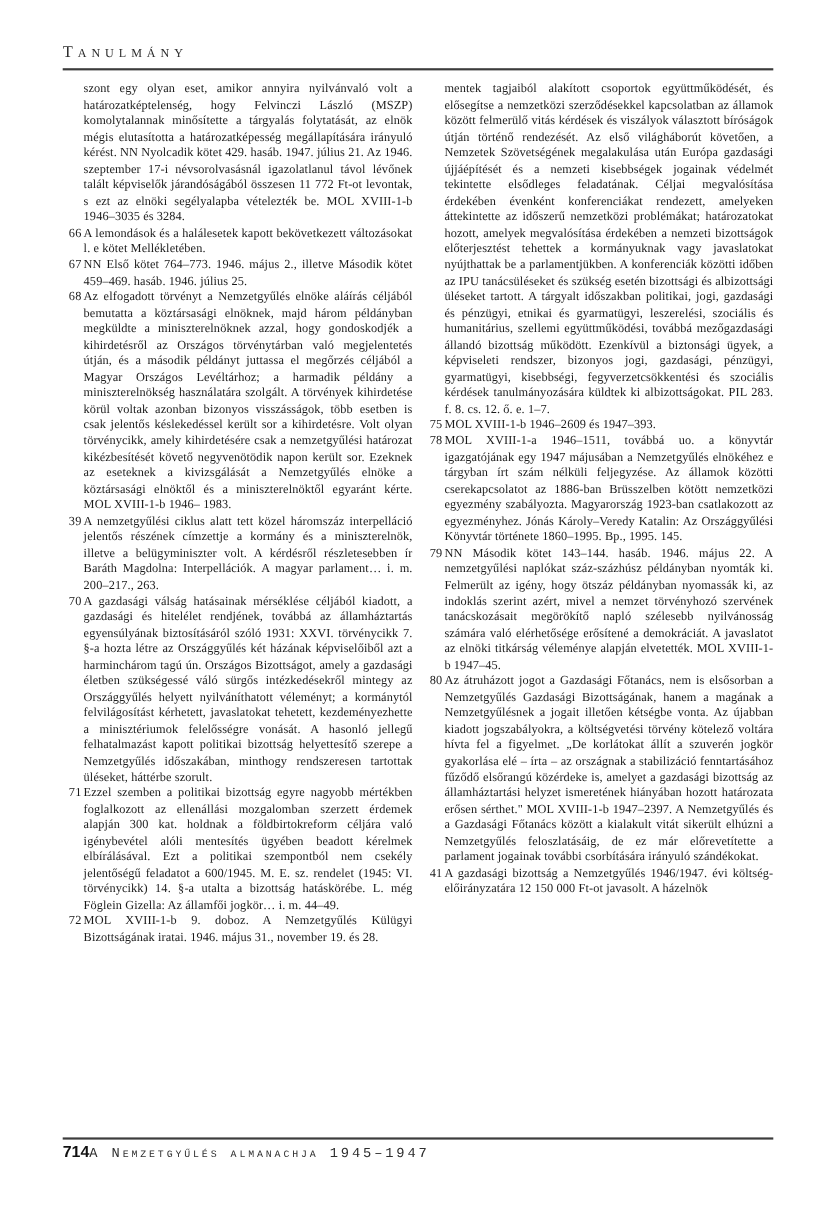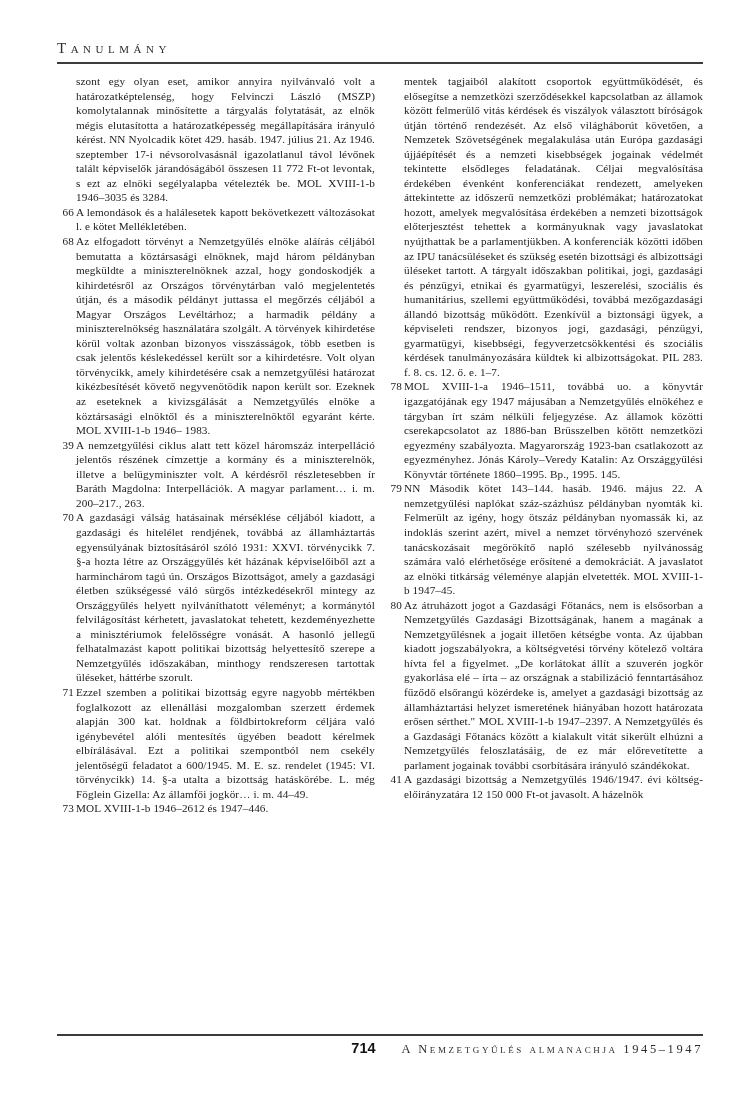--- a/index.html
+++ b/index.html
@@ -39,54 +39,56 @@
   .note-num{
     position:absolute;left:-19px;top:0;
     width:17px;text-align:right;
   }
   .footer-rule{
     position:absolute;left:57px;top:1034px;width:646px;height:1.5px;
     background:#3c3c3c;
   }
   .footer{
     position:absolute;left:57px;top:1040px;width:646px;
-    display:flex;justify-content:flex-end;align-items:baseline;
+    display:flex;justify-content:flex-start;align-items:baseline;
   }
   .page-number{
     font-family:"Liberation Sans","DejaVu Sans",sans-serif;
     font-weight:bold;font-size:14.5px;color:#111;
   }
   .footer-title{
-    font-family:Liberation Serif, serif;
+    font-family:Liberation Mono, monospace;
     font-variant:small-caps;
-    font-size:12.5px;letter-spacing:2.6px;color:#2e2e2e;margin-left:26px;
+    font-size:12.5px;letter-spacing:2.6px;color:#2e2e2e;
   }
 </style>
 </head>
 <body>
 
 <div class="page">
 
   <div class="running-head">Tanulmány</div>
   <div class="head-rule"></div>
 
   <div class="columns">
 
     <div class="col">
       <p class="cont">szont egy olyan eset, amikor annyira nyilvánvaló volt a határozatképtelenség, hogy Felvinczi László (MSZP) komolytalannak minősítette a tárgyalás folytatását, az elnök mégis elutasította a határozatképesség megállapítására irányuló kérést. NN Nyolcadik kötet 429. hasáb. 1947. július 21. Az 1946. szeptember 17-i névsorolvasásnál igazolatlanul távol lévőnek talált képviselők járandóságából összesen 11 772 Ft-ot levontak, s ezt az elnöki segélyalapba vételezték be. MOL XVIII-1-b 1946–3035 és 3284.</p>
       <div class="note"><span class="note-num">66</span><span>A lemondások és a halálesetek kapott bekövetkezett változásokat l. e kötet Mellékletében.</span></div>
+      <div class="note"><span class="note-num">67</span><span>NN Első kötet 764–773. 1946. május 2., illetve Második kötet 459–469. hasáb. 1946. július 25.</span></div>
       <div class="note"><span class="note-num">68</span><span>Az elfogadott törvényt a Nemzetgyűlés elnöke aláírás céljából bemutatta a köztársasági elnöknek, majd három példányban megküldte a miniszterelnöknek azzal, hogy gondoskodjék a kihirdetésről az Országos törvénytárban való megjelentetés útján, és a második példányt juttassa el megőrzés céljából a Magyar Országos Levéltárhoz; a harmadik példány a miniszterelnökség használatára szolgált. A törvények kihirdetése körül voltak azonban bizonyos visszásságok, több esetben is csak jelentős késlekedéssel került sor a kihirdetésre. Volt olyan törvénycikk, amely kihirdetésére csak a nemzetgyűlési határozat kikézbesítését követő negyvenötödik napon került sor. Ezeknek az eseteknek a kivizsgálását a Nemzetgyűlés elnöke a köztársasági elnöktől és a miniszterelnöktől egyaránt kérte. MOL XVIII-1-b 1946– 1983.</span></div>
       <div class="note"><span class="note-num">39</span><span>A nemzetgyűlési ciklus alatt tett közel háromszáz interpelláció jelentős részének címzettje a kormány és a miniszterelnök, illetve a belügyminiszter volt. A kérdésről részletesebben ír Baráth Magdolna: Interpellációk. A magyar parlament… i. m. 200–217., 263.</span></div>
       <div class="note"><span class="note-num">70</span><span>A gazdasági válság hatásainak mérséklése céljából kiadott, a gazdasági és hitelélet rendjének, továbbá az államháztartás egyensúlyának biztosításáról szóló 1931: XXVI. törvénycikk 7. §-a hozta létre az Országgyűlés két házának képviselőiből azt a harminchárom tagú ún. Országos Bizottságot, amely a gazdasági életben szükségessé váló sürgős intézkedésekről mintegy az Országgyűlés helyett nyilváníthatott véleményt; a kormánytól felvilágosítást kérhetett, javaslatokat tehetett, kezdeményezhette a minisztériumok felelősségre vonását. A hasonló jellegű felhatalmazást kapott politikai bizottság helyettesítő szerepe a Nemzetgyűlés időszakában, minthogy rendszeresen tartottak üléseket, háttérbe szorult.</span></div>
       <div class="note"><span class="note-num">71</span><span>Ezzel szemben a politikai bizottság egyre nagyobb mértékben foglalkozott az ellenállási mozgalomban szerzett érdemek alapján 300 kat. holdnak a földbirtokreform céljára való igénybevétel alóli mentesítés ügyében beadott kérelmek elbírálásával. Ezt a politikai szempontból nem csekély jelentőségű feladatot a 600/1945. M. E. sz. rendelet (1945: VI. törvénycikk) 14. §-a utalta a bizottság hatáskörébe. L. még Föglein Gizella: Az államfői jogkör… i. m. 44–49.</span></div>
-      <div class="note"><span class="note-num">73</span><span>MOL XVIII-1-b 1946–2612 és 1947–446.</span></div>
+      <div class="note"><span class="note-num">72</span><span>MOL XVIII-1-b 9. doboz. A Nemzetgyűlés Külügyi Bizottságának iratai. 1946. május 31., november 19. és 28.</span></div>
     </div>
 
     <div class="col">
       <p class="cont">mentek tagjaiból alakított csoportok együttműködését, és elősegítse a nemzetközi szerződésekkel kapcsolatban az államok között felmerülő vitás kérdések és viszályok választott bíróságok útján történő rendezését. Az első világháborút követően, a Nemzetek Szövetségének megalakulása után Európa gazdasági újjáépítését és a nemzeti kisebbségek jogainak védelmét tekintette elsődleges feladatának. Céljai megvalósítása érdekében évenként konferenciákat rendezett, amelyeken áttekintette az időszerű nemzetközi problémákat; határozatokat hozott, amelyek megvalósítása érdekében a nemzeti bizottságok előterjesztést tehettek a kormányuknak vagy javaslatokat nyújthattak be a parlamentjükben. A konferenciák közötti időben az IPU tanácsüléseket és szükség esetén bizottsági és albizottsági üléseket tartott. A tárgyalt időszakban politikai, jogi, gazdasági és pénzügyi, etnikai és gyarmatügyi, leszerelési, szociális és humanitárius, szellemi együttműködési, továbbá mezőgazdasági állandó bizottság működött. Ezenkívül a biztonsági ügyek, a képviseleti rendszer, bizonyos jogi, gazdasági, pénzügyi, gyarmatügyi, kisebbségi, fegyverzetcsökkentési és szociális kérdések tanulmányozására küldtek ki albizottságokat. PIL 283. f. 8. cs. 12. ő. e. 1–7.</p>
+      <div class="note"><span class="note-num">75</span><span>MOL XVIII-1-b 1946–2609 és 1947–393.</span></div>
       <div class="note"><span class="note-num">78</span><span>MOL XVIII-1-a 1946–1511, továbbá uo. a könyvtár igazgatójának egy 1947 májusában a Nemzetgyűlés elnökéhez e tárgyban írt szám nélküli feljegyzése. Az államok közötti cserekapcsolatot az 1886-ban Brüsszelben kötött nemzetközi egyezmény szabályozta. Magyarország 1923-ban csatlakozott az egyezményhez. Jónás Károly–Veredy Katalin: Az Országgyűlési Könyvtár története 1860–1995. Bp., 1995. 145.</span></div>
       <div class="note"><span class="note-num">79</span><span>NN Második kötet 143–144. hasáb. 1946. május 22. A nemzetgyűlési naplókat száz-százhúsz példányban nyomták ki. Felmerült az igény, hogy ötszáz példányban nyomassák ki, az indoklás szerint azért, mivel a nemzet törvényhozó szervének tanácskozásait megörökítő napló szélesebb nyilvánosság számára való elérhetősége erősítené a demokráciát. A javaslatot az elnöki titkárság véleménye alapján elvetették. MOL XVIII-1-b 1947–45.</span></div>
       <div class="note"><span class="note-num">80</span><span>Az átruházott jogot a Gazdasági Főtanács, nem is elsősorban a Nemzetgyűlés Gazdasági Bizottságának, hanem a magának a Nemzetgyűlésnek a jogait illetően kétségbe vonta. Az újabban kiadott jogszabályokra, a költségvetési törvény kötelező voltára hívta fel a figyelmet. „De korlátokat állít a szuverén jogkör gyakorlása elé – írta – az országnak a stabilizáció fenntartásához fűződő elsőrangú közérdeke is, amelyet a gazdasági bizottság az államháztartási helyzet ismeretének hiányában hozott határozata erősen sérthet." MOL XVIII-1-b 1947–2397. A Nemzetgyűlés és a Gazdasági Főtanács között a kialakult vitát sikerült elhúzni a Nemzetgyűlés feloszlatásáig, de ez már előrevetítette a parlament jogainak további csorbítására irányuló szándékokat.</span></div>
       <div class="note"><span class="note-num">41</span><span>A gazdasági bizottság a Nemzetgyűlés 1946/1947. évi költség-előirányzatára 12 150 000 Ft-ot javasolt. A házelnök</span></div>
     </div>
 
   </div>
 
   <div class="footer-rule"></div>
   <div class="footer">

